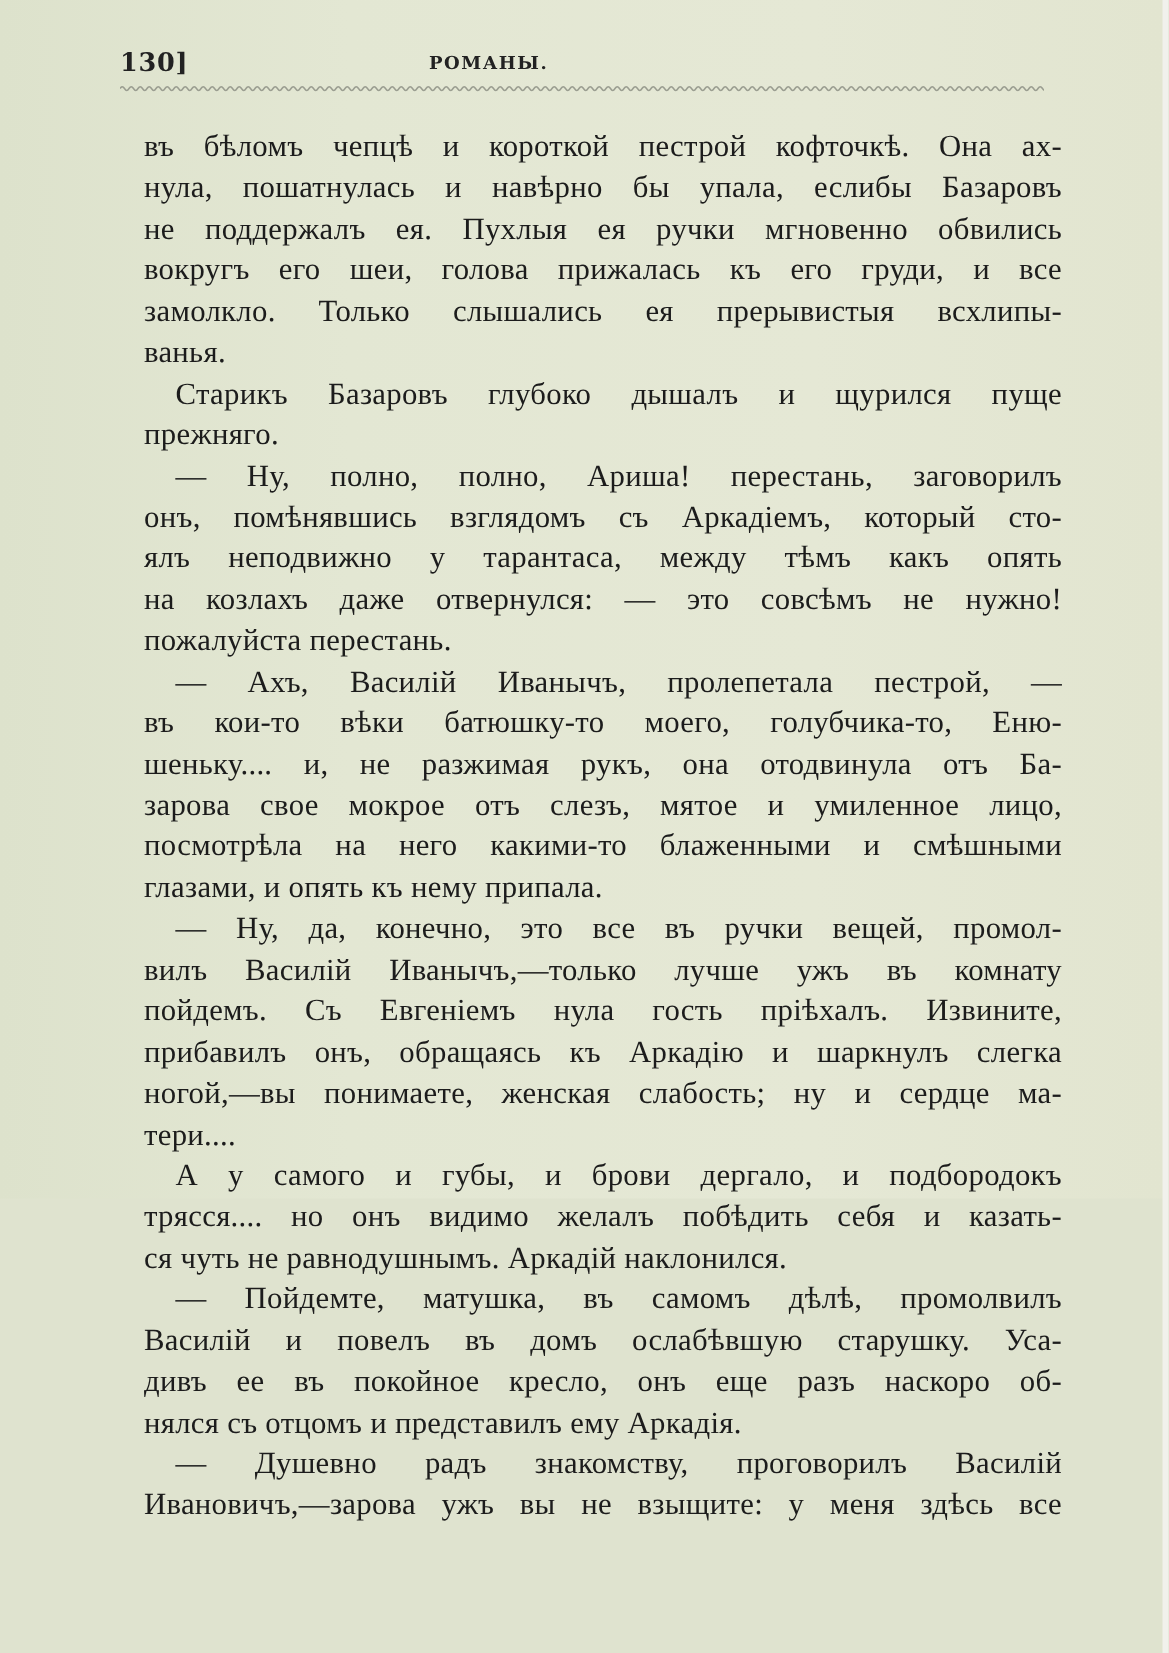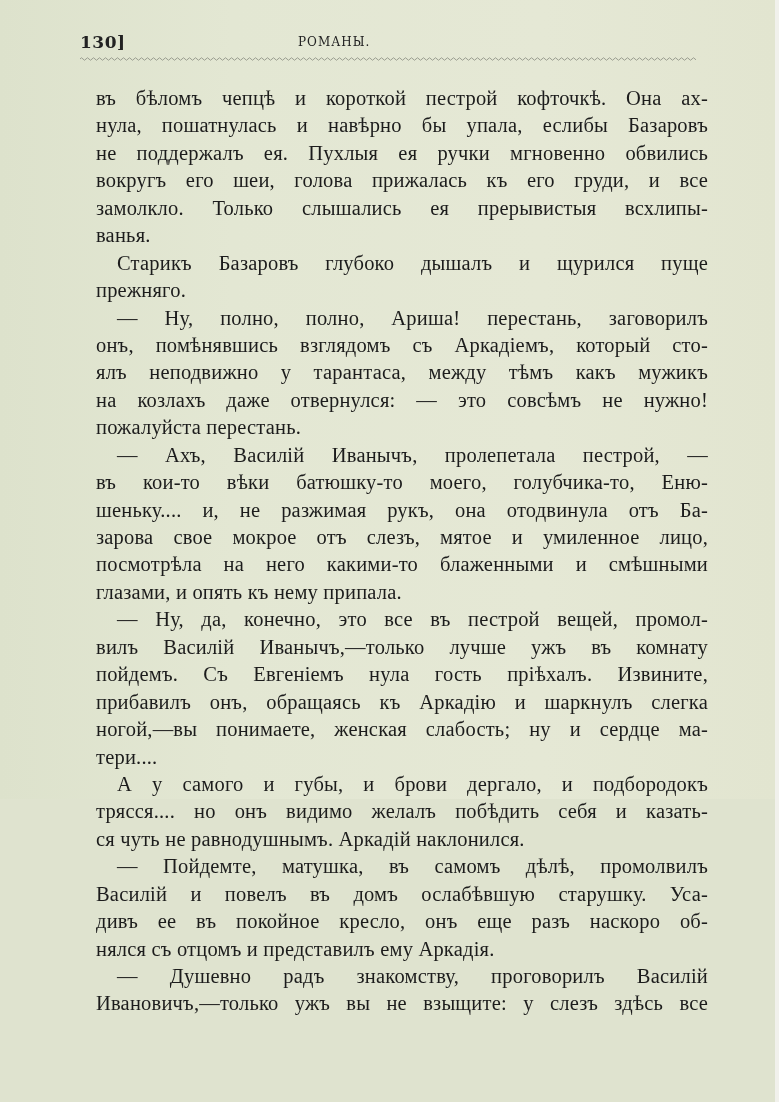--- a/index.html
+++ b/index.html
@@ -41,24 +41,24 @@
   .page-number {
     position: absolute;
     left: 0;
     top: 0;
     font-size: 17px;
     font-weight: bold;
     letter-spacing: 0.5px;
   }
   .section-title {
     position: absolute;
-    left: 218px;
+    left: 206px;
     top: 3px;
     font-size: 12px;
-    font-weight: normal;
+    font-weight: bold;
     letter-spacing: 1px;
   }
   .rule {
     position: absolute;
     left: 80px;
     top: 56px;
     width: 616px;
     height: 6px;
   }
   .body-text {
@@ -109,50 +109,50 @@
         <span class="line">замолкло. Только слышались ея прерывистыя всхлипы-</span>
         <span class="line last">ванья.</span>
       </div>
       <div>
         <span class="line indent">Старикъ Базаровъ глубоко дышалъ и щурился пуще</span>
         <span class="line last">прежняго.</span>
       </div>
       <div>
         <span class="line indent">— Ну, полно, полно, Ариша! перестань, заговорилъ</span>
         <span class="line">онъ, помѣнявшись взглядомъ съ Аркадіемъ, который сто-</span>
-        <span class="line">ялъ неподвижно у тарантаса, между тѣмъ какъ мужикъ</span>
+        <span class="line">ялъ неподвижно у тарантаса, между тѣмъ какъ опять</span>
         <span class="line">на козлахъ даже отвернулся: — это совсѣмъ не нужно!</span>
         <span class="line last">пожалуйста перестань.</span>
       </div>
       <div>
         <span class="line indent">— Ахъ, Василій Иванычъ, пролепетала пестрой, —</span>
         <span class="line">въ кои-то вѣки батюшку-то моего, голубчика-то, Еню-</span>
         <span class="line">шеньку.... и, не разжимая рукъ, она отодвинула отъ Ба-</span>
         <span class="line">зарова свое мокрое отъ слезъ, мятое и умиленное лицо,</span>
         <span class="line">посмотрѣла на него какими-то блаженными и смѣшными</span>
         <span class="line last">глазами, и опять къ нему припала.</span>
       </div>
       <div>
-        <span class="line indent">— Ну, да, конечно, это все въ пестрой вещей, промол-</span>
+        <span class="line indent">— Ну, да, конечно, это все въ ручки вещей, промол-</span>
         <span class="line">вилъ Василій Иванычъ,—только лучше ужъ въ комнату</span>
         <span class="line">пойдемъ. Съ Евгеніемъ нула гость пріѣхалъ. Извините,</span>
         <span class="line">прибавилъ онъ, обращаясь къ Аркадію и шаркнулъ слегка</span>
         <span class="line">ногой,—вы понимаете, женская слабость; ну и сердце ма-</span>
         <span class="line last">тери....</span>
       </div>
       <div>
         <span class="line indent">А у самого и губы, и брови дергало, и подбородокъ</span>
         <span class="line">трясся.... но онъ видимо желалъ побѣдить себя и казать-</span>
         <span class="line last">ся чуть не равнодушнымъ. Аркадій наклонился.</span>
       </div>
       <div>
         <span class="line indent">— Пойдемте, матушка, въ самомъ дѣлѣ, промолвилъ</span>
         <span class="line">Василій и повелъ въ домъ ослабѣвшую старушку. Уса-</span>
         <span class="line">дивъ ее въ покойное кресло, онъ еще разъ наскоро об-</span>
         <span class="line last">нялся съ отцомъ и представилъ ему Аркадія.</span>
       </div>
       <div>
         <span class="line indent">— Душевно радъ знакомству, проговорилъ Василій</span>
-        <span class="line">Ивановичъ,—только ужъ вы не взыщите: у слезъ здѣсь все</span>
+        <span class="line">Ивановичъ,—зарова ужъ вы не взыщите: у меня здѣсь все</span>
       </div>
     </div>
 </div>
 <div class="edge"></div>
 
 </body></html>

